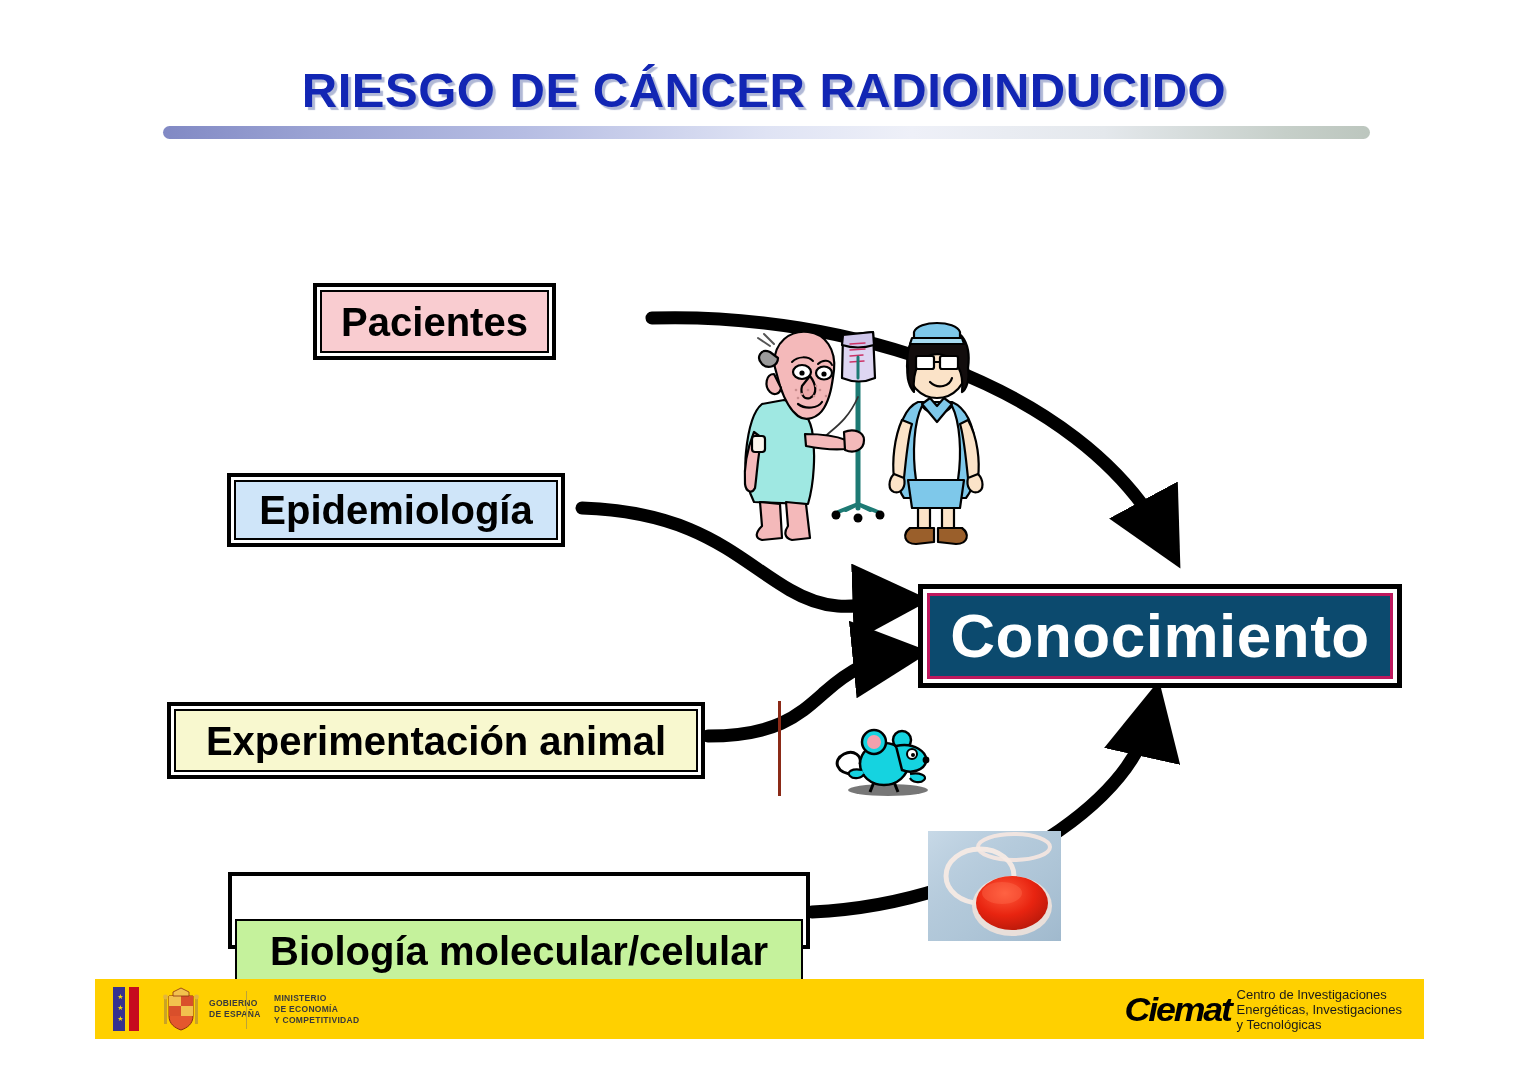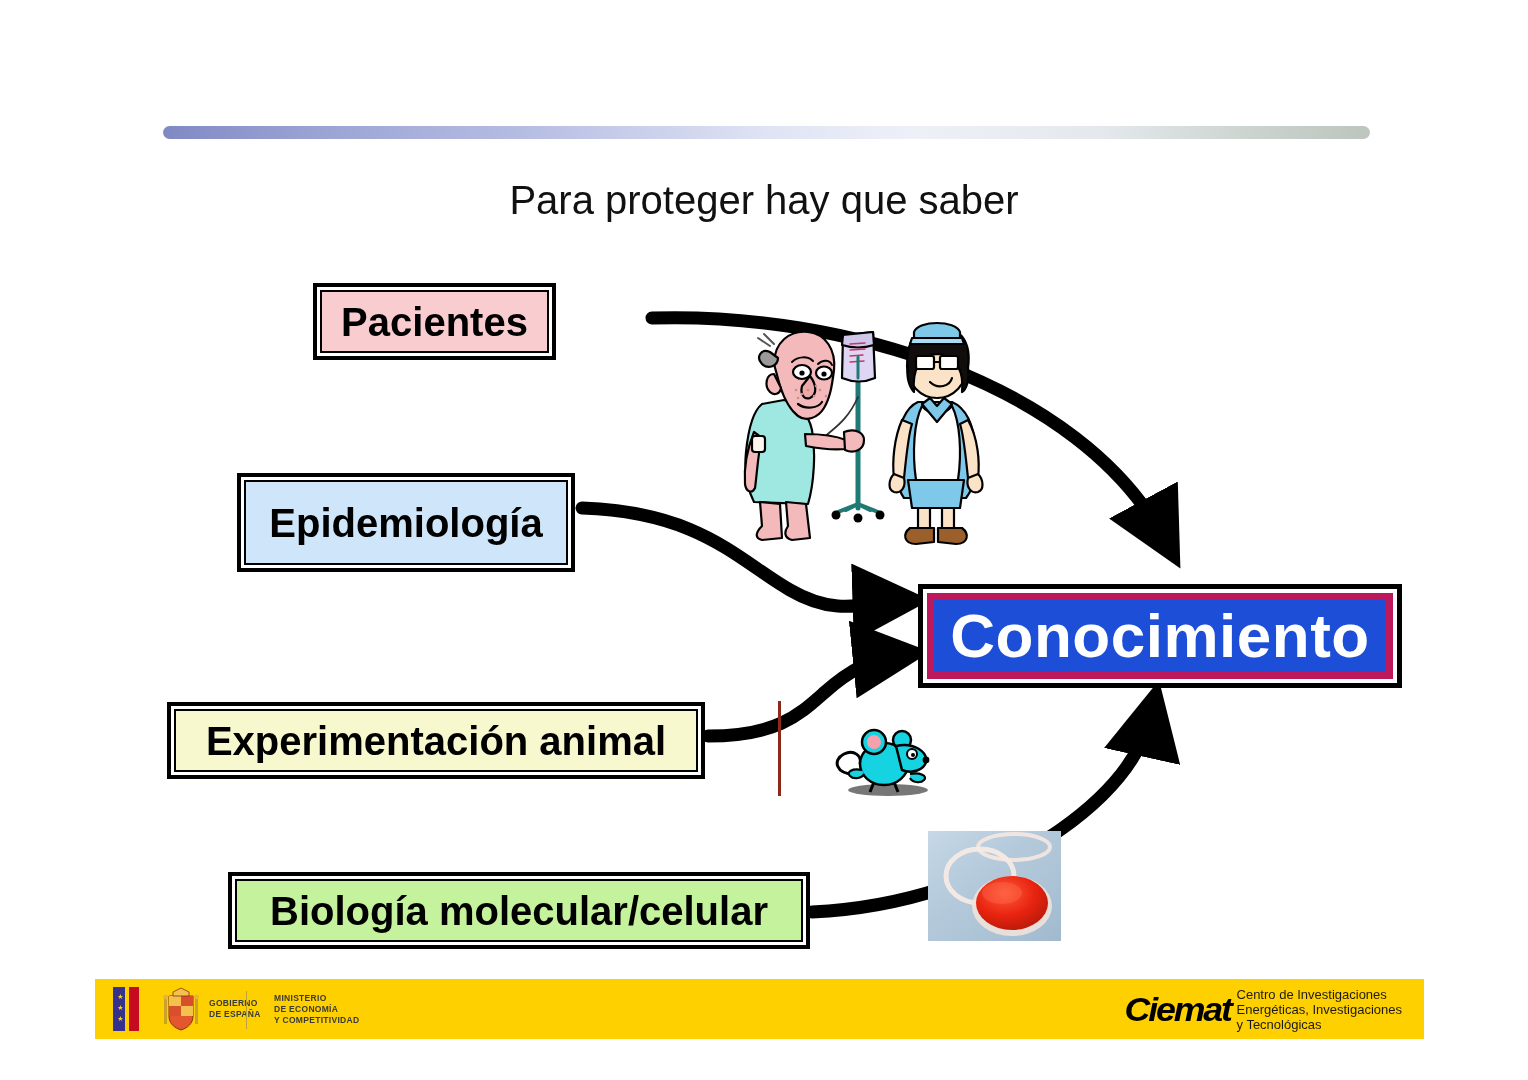--- a/index.html
+++ b/index.html
@@ -87,40 +87,40 @@
     font-weight: bold;
     color: #000000;
     white-space: nowrap;
     line-height: 1;
   }
 
   #box-pacientes      { left: 313px; top: 283px;  width: 243px; height: 77px; }
   #box-pacientes .inner { background: #f9ccd0; }
   #box-pacientes .label { font-size: 40px; }
 
-  #box-epidemiologia  { left: 237px; top: 473px;  width: 338px; height: 99px; }
+  #box-epidemiologia  { left: 227px; top: 473px;  width: 338px; height: 74px; }
   #box-epidemiologia .inner { background: #cfe5f9; }
   #box-epidemiologia .label { font-size: 40px; }
 
   #box-experimentacion{ left: 167px; top: 702px;  width: 538px; height: 77px; }
   #box-experimentacion .inner { background: #f8f8cf; }
   #box-experimentacion .label { font-size: 40px; }
 
   #box-biologia       { left: 228px; top: 872px;  width: 582px; height: 77px; }
-  #box-biologia .inner { background: #c5f29c; }
+  #box-biologia .inner { background: #c5f29c; margin-top: 40px; }
   #box-biologia .label { font-size: 40px; }
 
   #box-conocimiento {
     left: 918px; top: 584px; width: 484px; height: 104px;
     border: 5px solid #000000;
     padding: 4px;
   }
   #box-conocimiento .inner {
-    background: #1d4ed8;
-    border: 7px solid #be185d;
+    background: #0c4a6e;
+    border: 3px solid #be185d;
   }
   #box-conocimiento .label {
     font-size: 62px;
     color: #ffffff;
     letter-spacing: 0.5px;
   }
 
   
   #arrows {
     position: absolute;
@@ -220,22 +220,22 @@
     font-size: 13px;
     color: #1a1a1a;
     line-height: 15px;
   }
 </style>
 </head>
 <body>
 
 <div id="slide">
 
+  <div id="title">RIESGO DE CÁNCER RADIOINDUCIDO</div>
   <div id="title-rule"></div>
-  <div id="subtitle">Para proteger hay que saber</div>
 
   <svg id="arrows" viewBox="0 0 1528 1080">
     <defs>
       <marker id="ah" viewBox="0 0 12 12" refX="7" refY="6" markerWidth="6" markerHeight="6" orient="auto-start-reverse">
         <path d="M 0 0 L 12 6 L 0 12 z" fill="#000000"></path>
       </marker>
     </defs>
 
     <path d="M 652 318 C 840 312 1080 382 1165 540" fill="none" stroke="#000000" stroke-width="13" stroke-linecap="round" marker-end="url(#ah)"></path>
 

